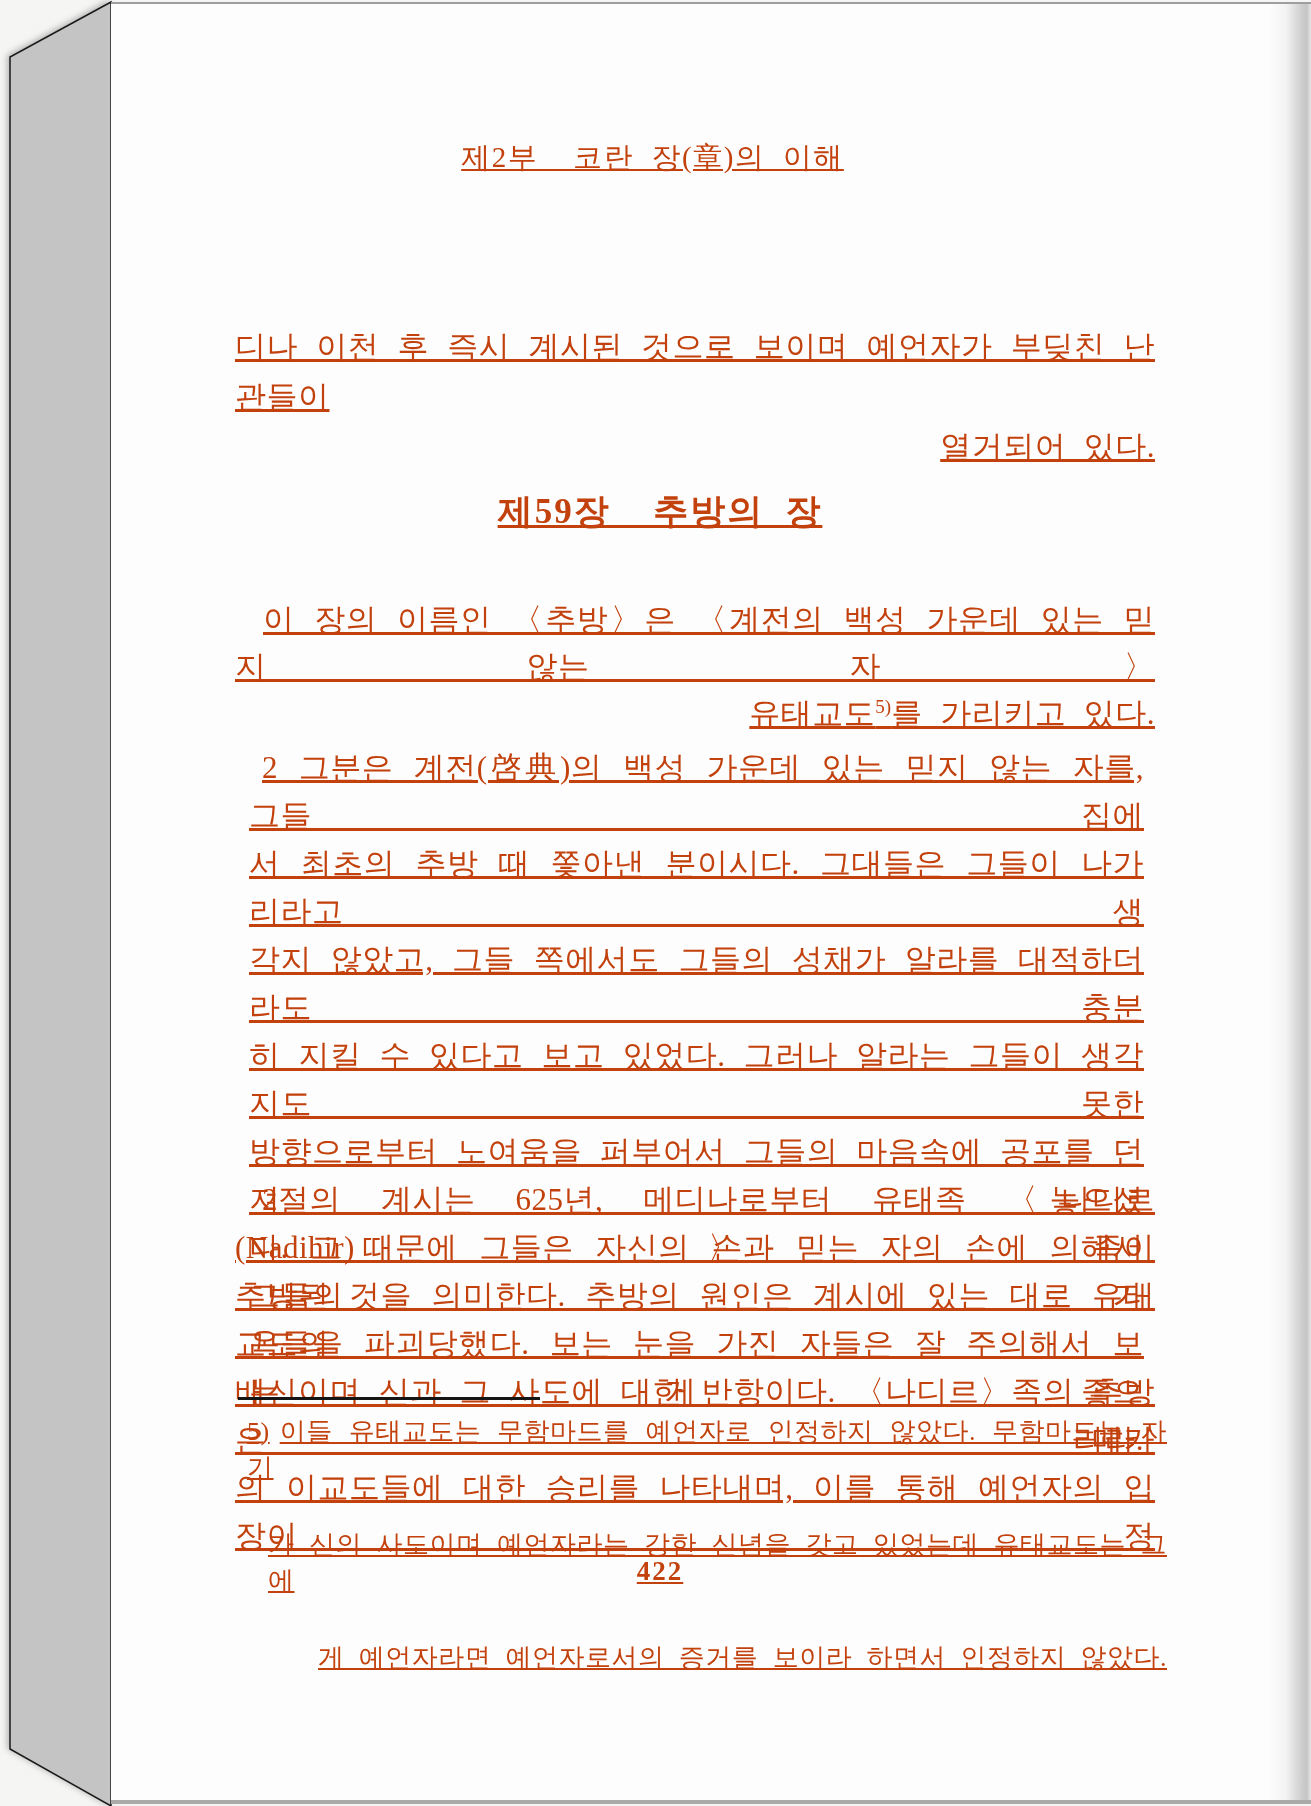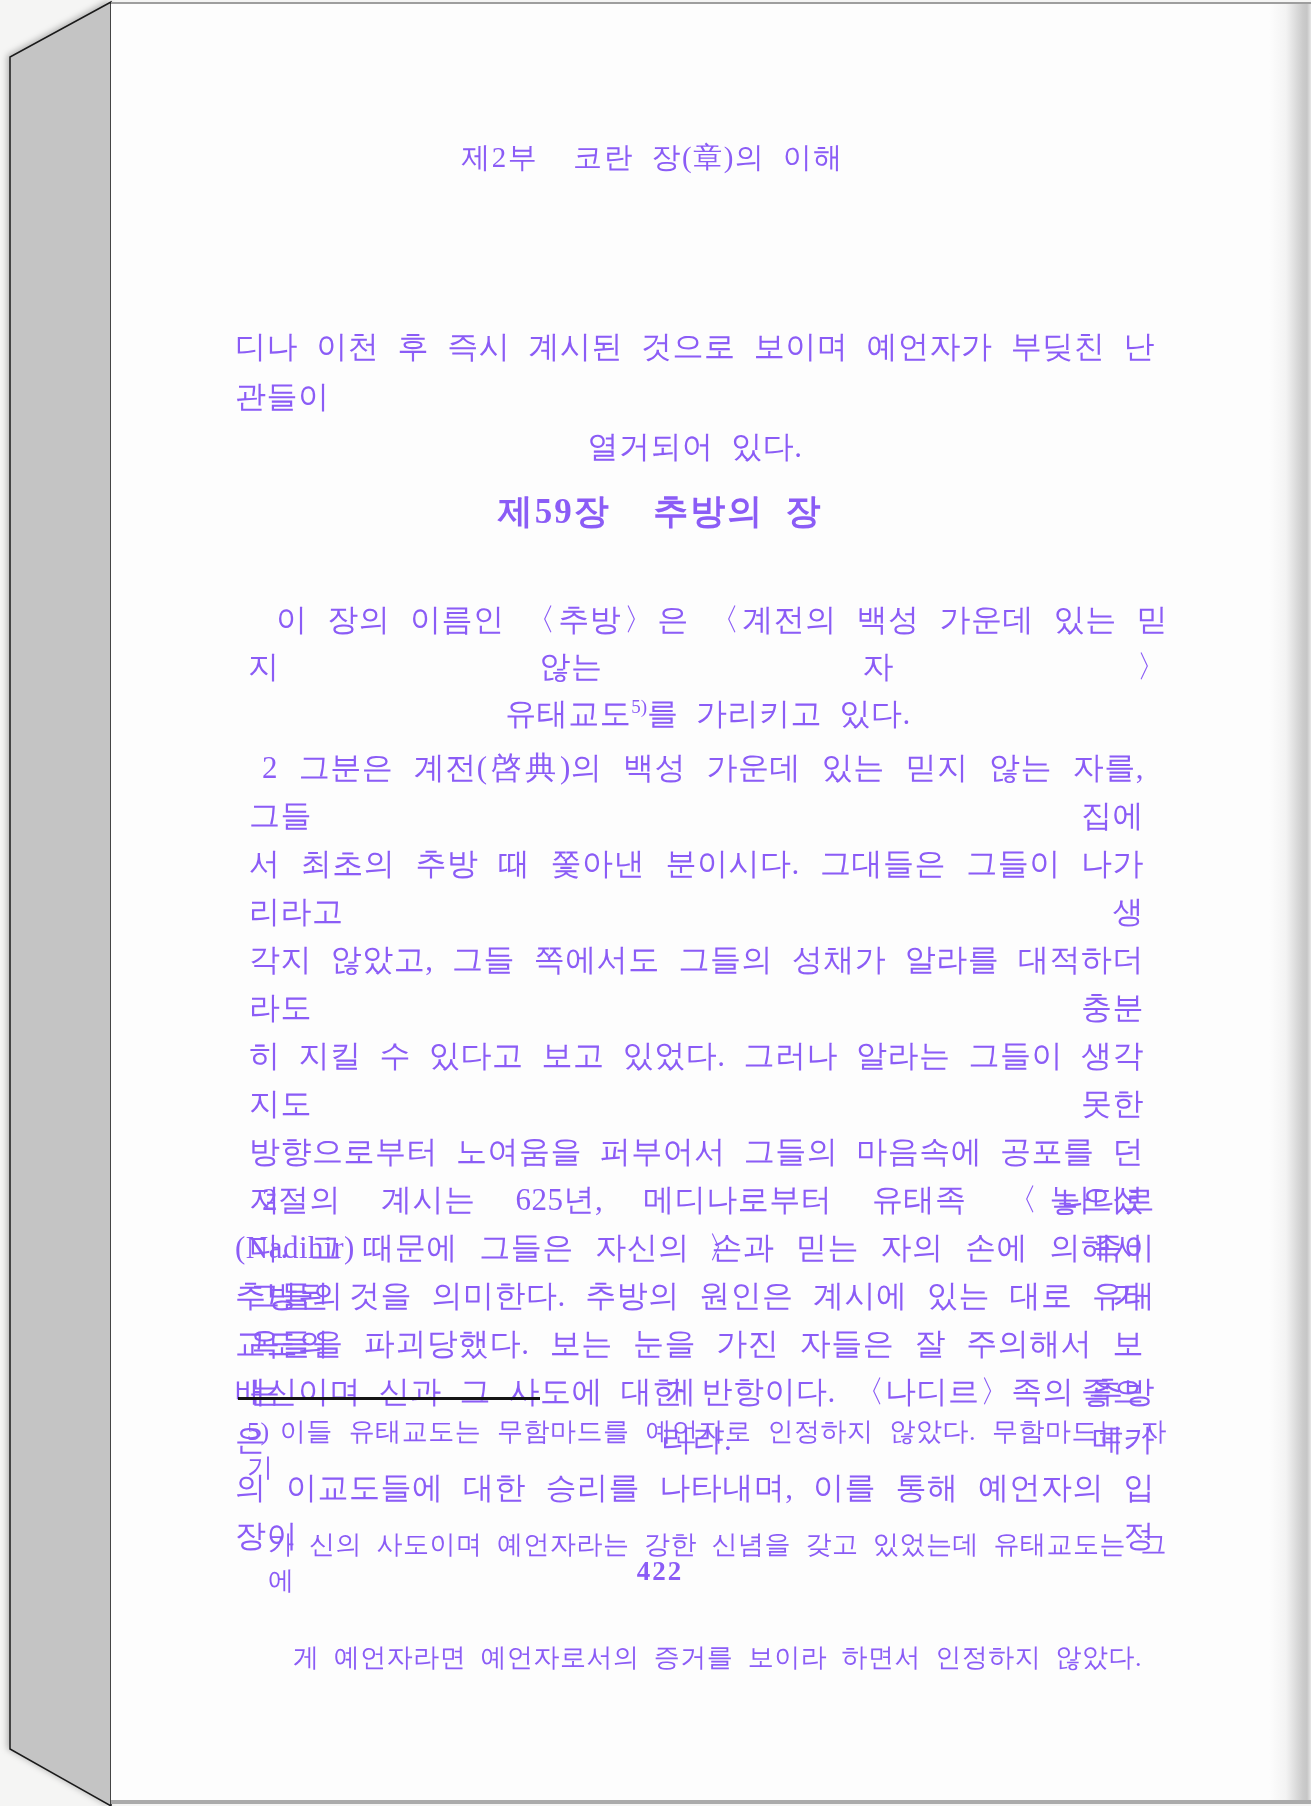--- a/index.html
+++ b/index.html
@@ -28,30 +28,31 @@
     height: 1802px;
     box-sizing: border-box;
     border-top: 2px solid #9e9e9e;
     border-bottom: 4px solid #ababab;
     background: linear-gradient(90deg,
       #fdfdfd 0px, #fdfdfd 1158px, #f3f3f3 1175px,
       #cbcbcb 1192px, #c6c6c6 1196px, #e6e6e6 1200px);
   }
   .txt {
     position: absolute;
-    color: #8b5cf6;
+    color: #c2410c;
     word-spacing: 0.30em;
     letter-spacing: 0.5px;
+    text-decoration: underline;
   }
   .line {
     text-align: justify;
     text-align-last: justify;
   }
   .line.final {
-    text-align: center;
+    text-align: right;
     text-align-last: auto;
   }
   #header-line {
     top: 138px; left: 195px; width: 915px;
     font-size: 29px;
     text-align: center;
     white-space: pre-wrap;
     letter-spacing: 1.5px;
   }
   #opening-para {
@@ -59,21 +60,21 @@
     font-size: 31px; line-height: 50px; margin-top: 29px;
   }
   #chapter-title {
     top: 488px; left: 235px; width: 850px;
     font-size: 35px; font-weight: 600;
     text-align: center;
     white-space: pre-wrap;
     letter-spacing: 2px;
   }
   #intro-para {
-    top: 596px; left: 248px; width: 920px;
+    top: 596px; left: 235px; width: 920px;
     font-size: 31px; line-height: 47px;
   }
   #intro-para .indent1 { text-indent: 28px; }
   sup.fn-ref {
     font-size: 19px;
     vertical-align: super;
     line-height: 0;
     letter-spacing: 0;
   }
   #verse-quote {

